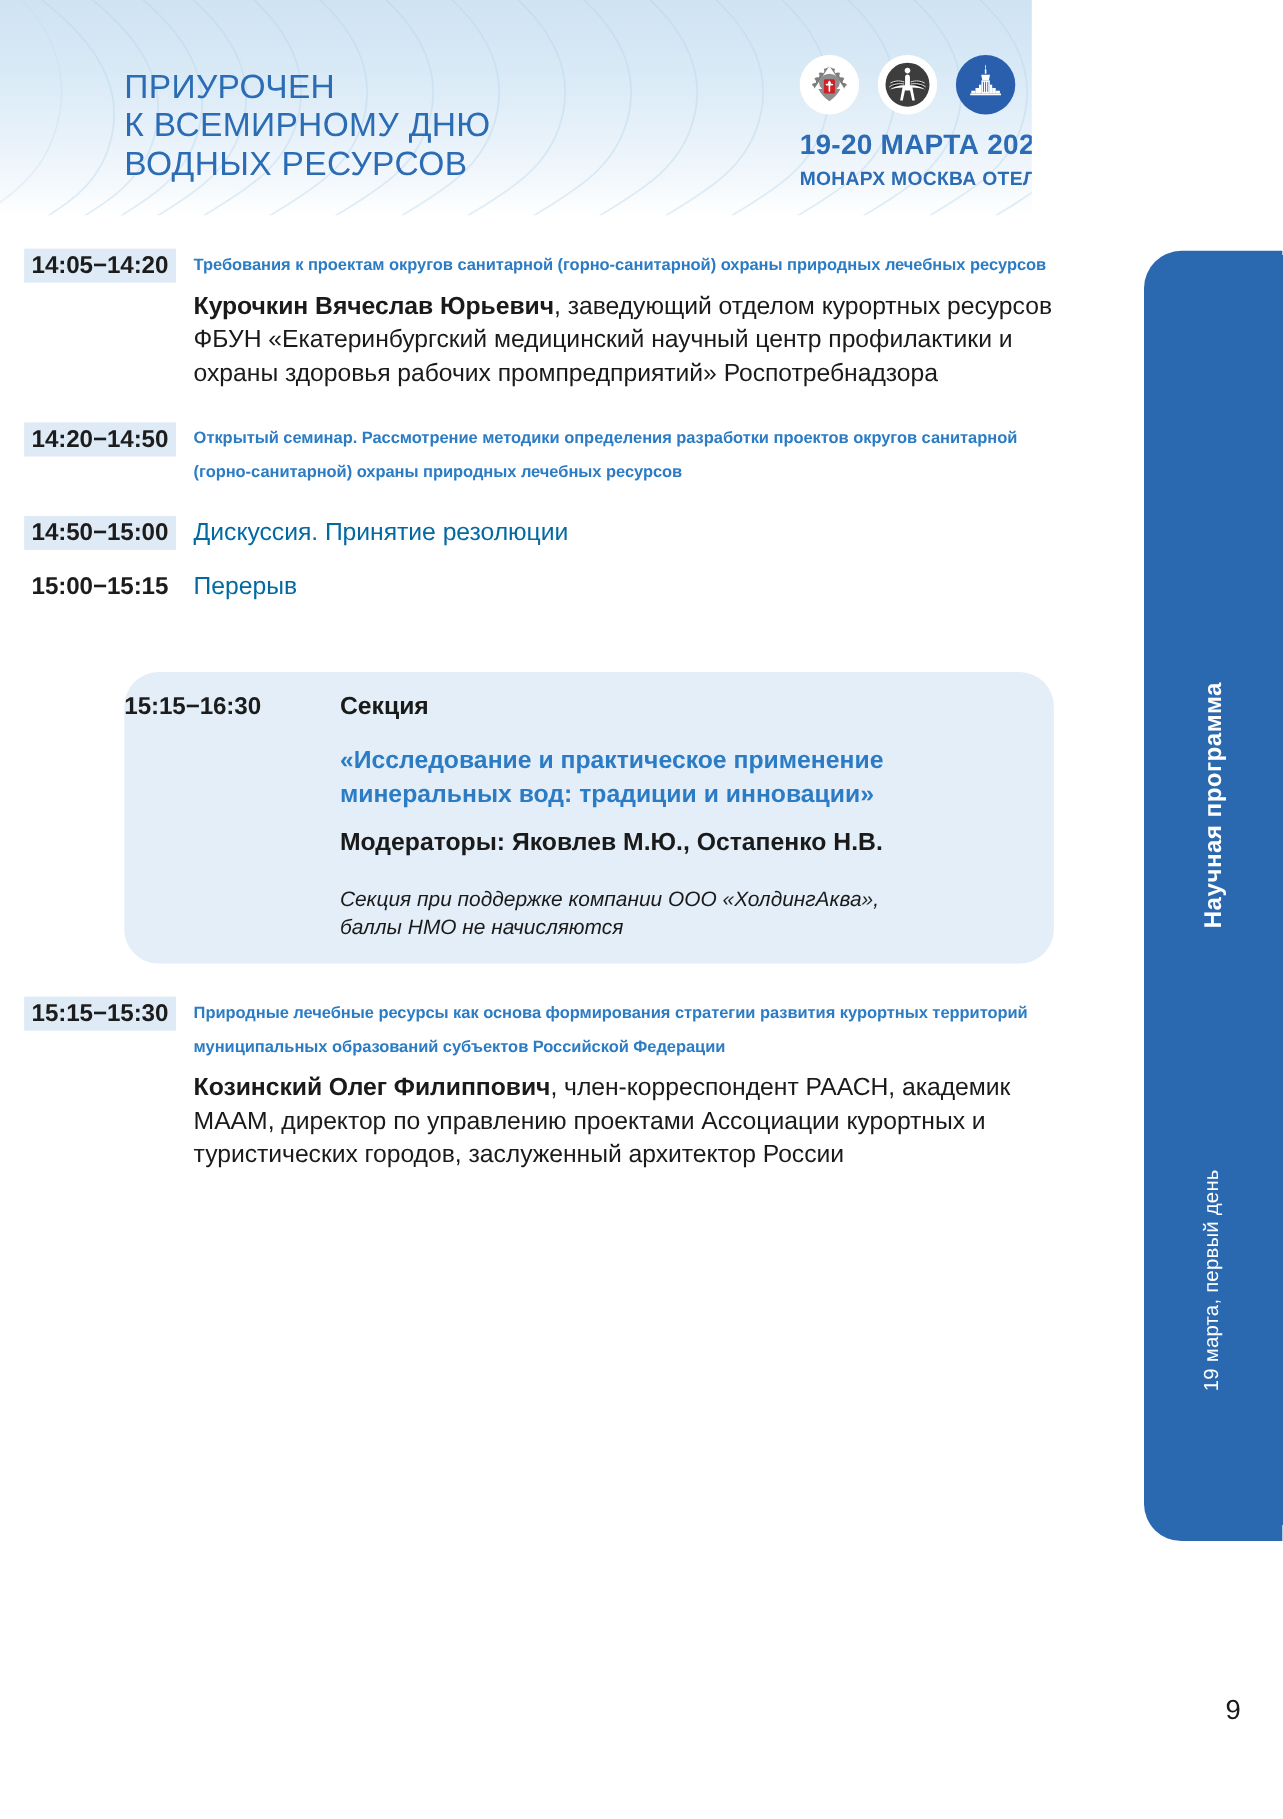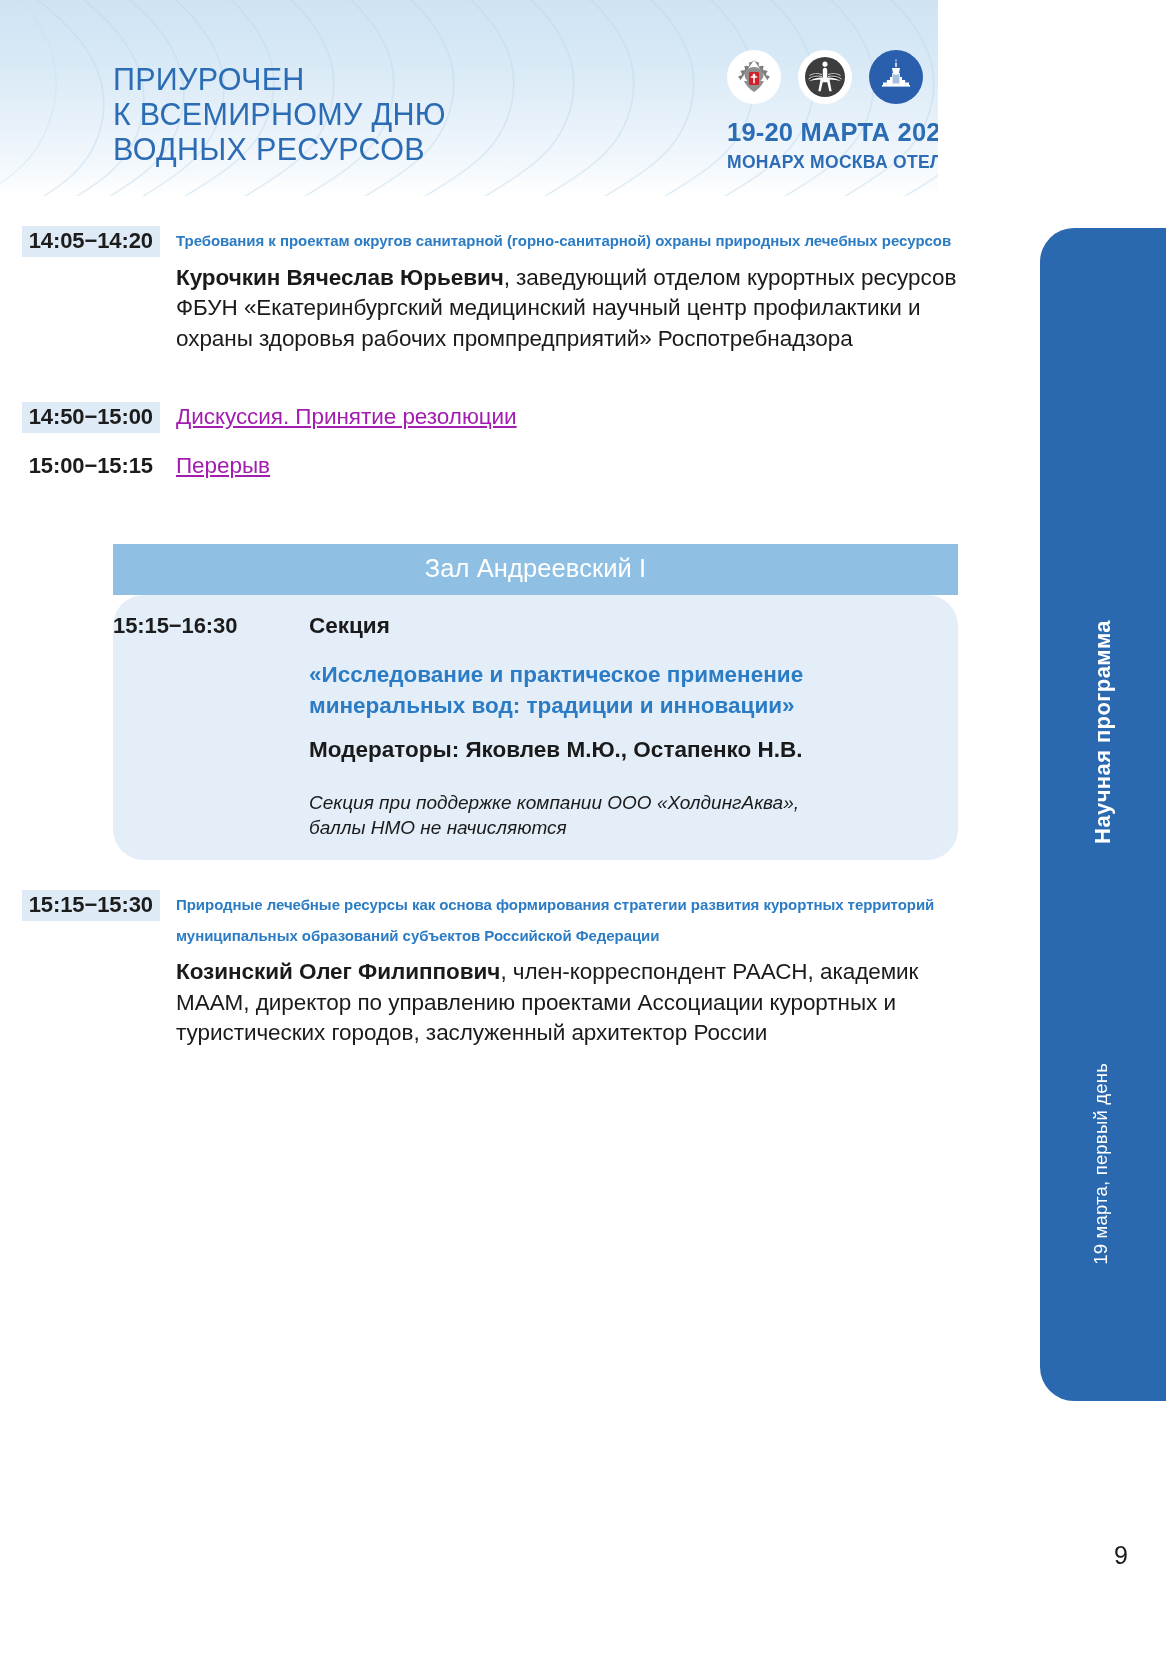--- a/index.html
+++ b/index.html
@@ -176,26 +176,25 @@
   .talk-speaker {
     color: #1a1a1a;
     font-size: 22.5px;
     line-height: 30.5px;
     font-weight: 400;
     letter-spacing: -.05px;
     margin: 0;
   }
   .talk-speaker b { font-weight: 700; }
   .plain-text {
-    color: #a21caf;
+    color: #0369a1;
     font-size: 22.5px;
     line-height: 30px;
     font-weight: 400;
     letter-spacing: -.05px;
-    text-decoration: underline;
   }
 
   
   .hall-bar {
     margin: 0 0 0 113px;
     width: 845px;
     background: #8fc0e4;
     color: #ffffff;
     text-align: center;
     font-size: 25.5px;
@@ -391,20 +390,28 @@
       <span class="time-chip">14:05−14:20</span>
     </div>
     <div class="body-cell">
       <div class="talk-title">Требования к проектам округов санитарной (горно-санитарной) охраны природных лечебных ресурсов</div>
       <div class="talk-speaker"><b>Курочкин Вячеслав Юрьевич</b><span>, заведующий отделом курортных ресурсов ФБУН «Екатеринбургский медицинский научный центр профилактики и охраны здоровья рабочих промпредприятий» Роспотребнадзора</span></div>
     </div>
   </div>
 
   <div class="row-gap-md"></div>
 
+  <div class="row">
+    <div class="time-cell">
+      <span class="time-chip">14:20−14:50</span>
+    </div>
+    <div class="body-cell">
+      <div class="talk-title">Открытый семинар. Рассмотрение методики определения разработки проектов округов санитарной (горно-санитарной) охраны природных лечебных ресурсов</div>
+    </div>
+  </div>
 
   <div class="row-gap-sm"></div>
 
   <div class="row">
     <div class="time-cell">
       <span class="time-chip">14:50−15:00</span>
     </div>
     <div class="body-cell">
       <div class="plain-text">Дискуссия. Принятие резолюции</div>
     </div>
@@ -416,21 +423,20 @@
     <div class="time-cell no-chip">
       <span class="time-chip">15:00−15:15</span>
     </div>
     <div class="body-cell">
       <div class="plain-text">Перерыв</div>
     </div>
   </div>
 
   <div class="row-gap-lg"></div>
 
-  <div class="hall-bar">Зал Андреевский I</div>
 
   <div class="section-block">
     <div class="section-time">15:15−16:30</div>
     <div class="section-body">
       <div class="section-kind">Секция</div>
       <div class="section-name">«Исследование и практическое применение минеральных вод: традиции и инновации»</div>
       <div class="section-moderators">Модераторы: Яковлев М.Ю., Остапенко Н.В.</div>
       <div class="section-note">Секция при поддержке компании ООО «ХолдингАква»,</div>
       <div class="section-note">баллы НМО не начисляются</div>
     </div>

